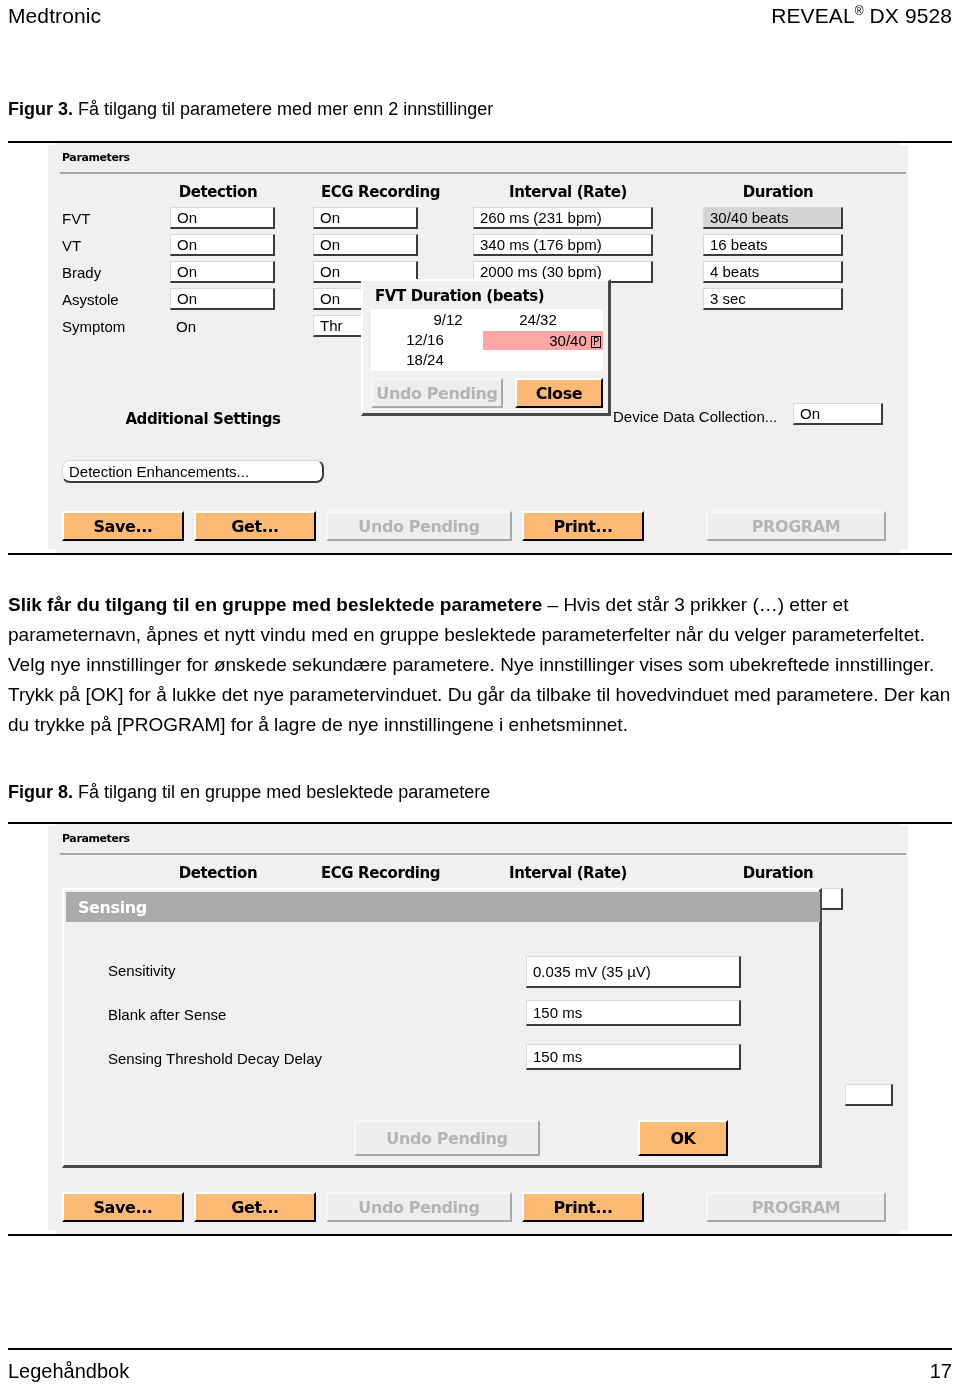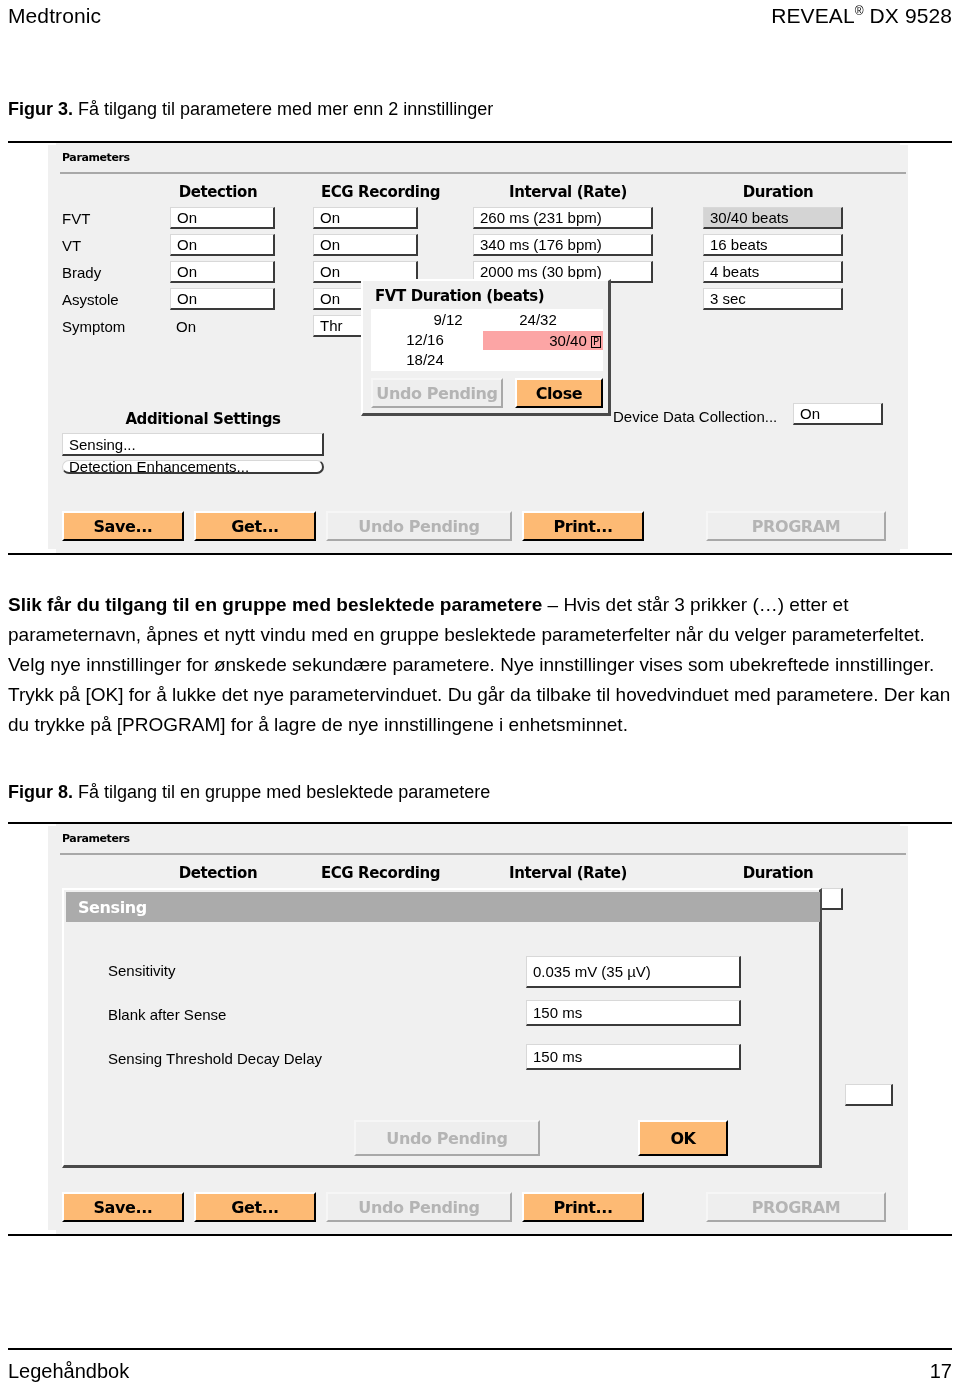--- a/index.html
+++ b/index.html
@@ -291,22 +291,21 @@
     <div class="field" style="left:425px; top:62px; width:180px; height:22px;">260 ms (231 bpm)</div>
     <div class="field" style="left:425px; top:89px; width:180px; height:22px;">340 ms (176 bpm)</div>
     <div class="field" style="left:425px; top:116px; width:180px; height:22px;">2000 ms (30 bpm)</div>
 
     <div class="field sel" style="left:655px; top:62px; width:140px; height:22px;">30/40 beats</div>
     <div class="field" style="left:655px; top:89px; width:140px; height:22px;">16 beats</div>
     <div class="field" style="left:655px; top:116px; width:140px; height:22px;">4 beats</div>
     <div class="field" style="left:655px; top:143px; width:140px; height:22px;">3 sec</div>
 
     <div class="colhdr" style="left:40px; top:265px; width:230px;">Additional Settings</div>
-    <div class="field" style="left:14px; top:288px; width:262px; height:23px;">Sensing...</div>
-    <div class="field" style="left:14px; top:315px; width:262px; height:14px;border-radius:8px;">Detection Enhancements...</div>
+    <div class="field" style="left:14px; top:315px; width:262px; height:23px;border-radius:8px;">Detection Enhancements...</div>
 
     <div class="rowlbl" style="left:565px; top:263px;">Device Data Collection...</div>
     <div class="field" style="left:745px; top:258px; width:90px; height:22px;">On</div>
 
     <div class="dialog" style="left:313px; top:134px; width:250px; height:137px;">
       <div class="dlg-title" style="left:12px; top:6px;">FVT Duration (beats)</div>
       <div class="listbox" style="left:8px; top:28px; width:232px; height:62px;">
         <div class="listcell" style="left:0px; top:2px; width:108px;margin-left:23px;">9/12</div>
         <div class="listcell" style="left:0px; top:22px; width:108px;">12/16</div>
         <div class="listcell" style="left:0px; top:42px; width:108px;">18/24</div>

